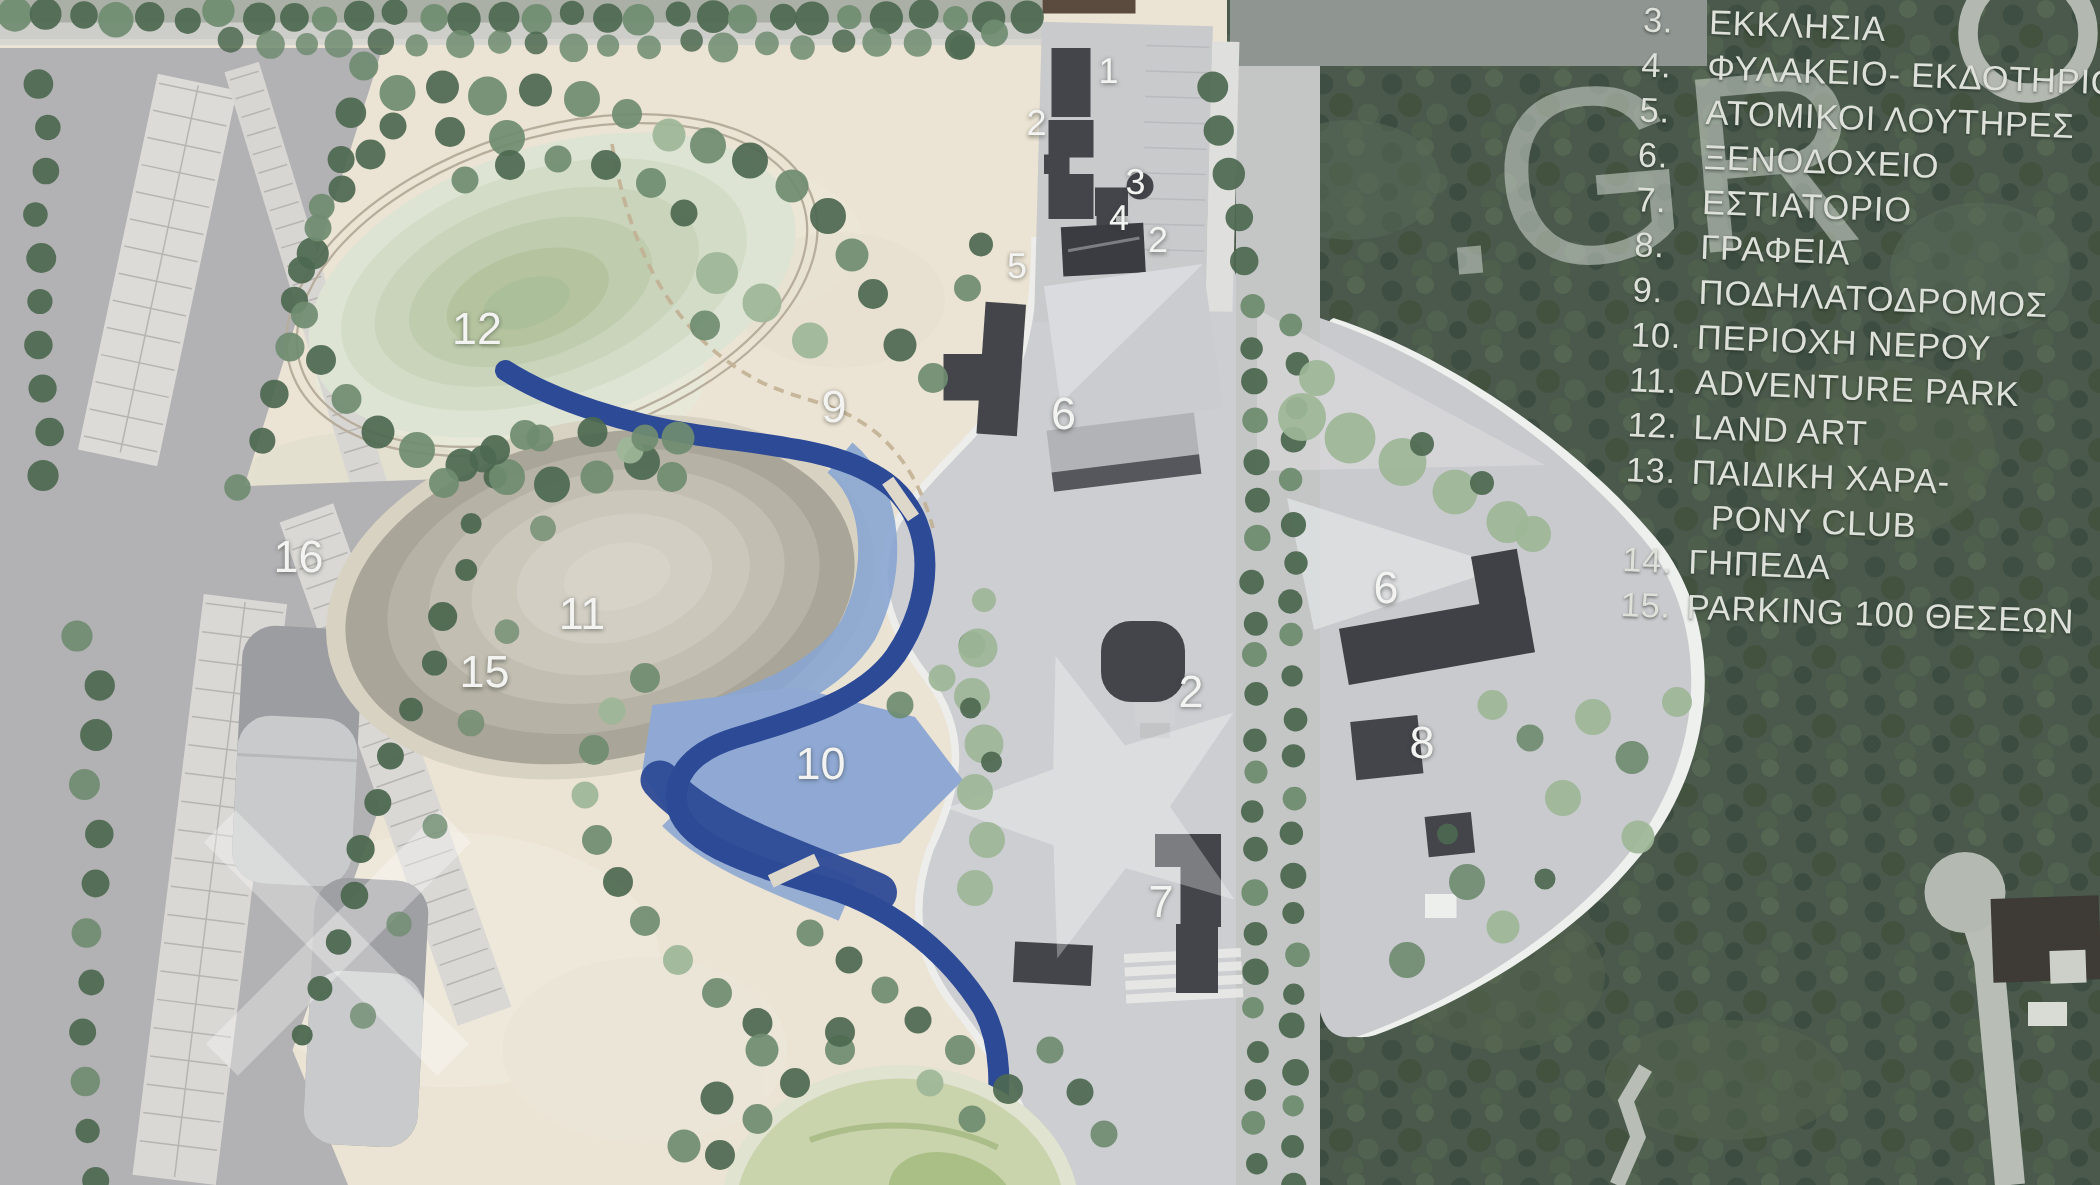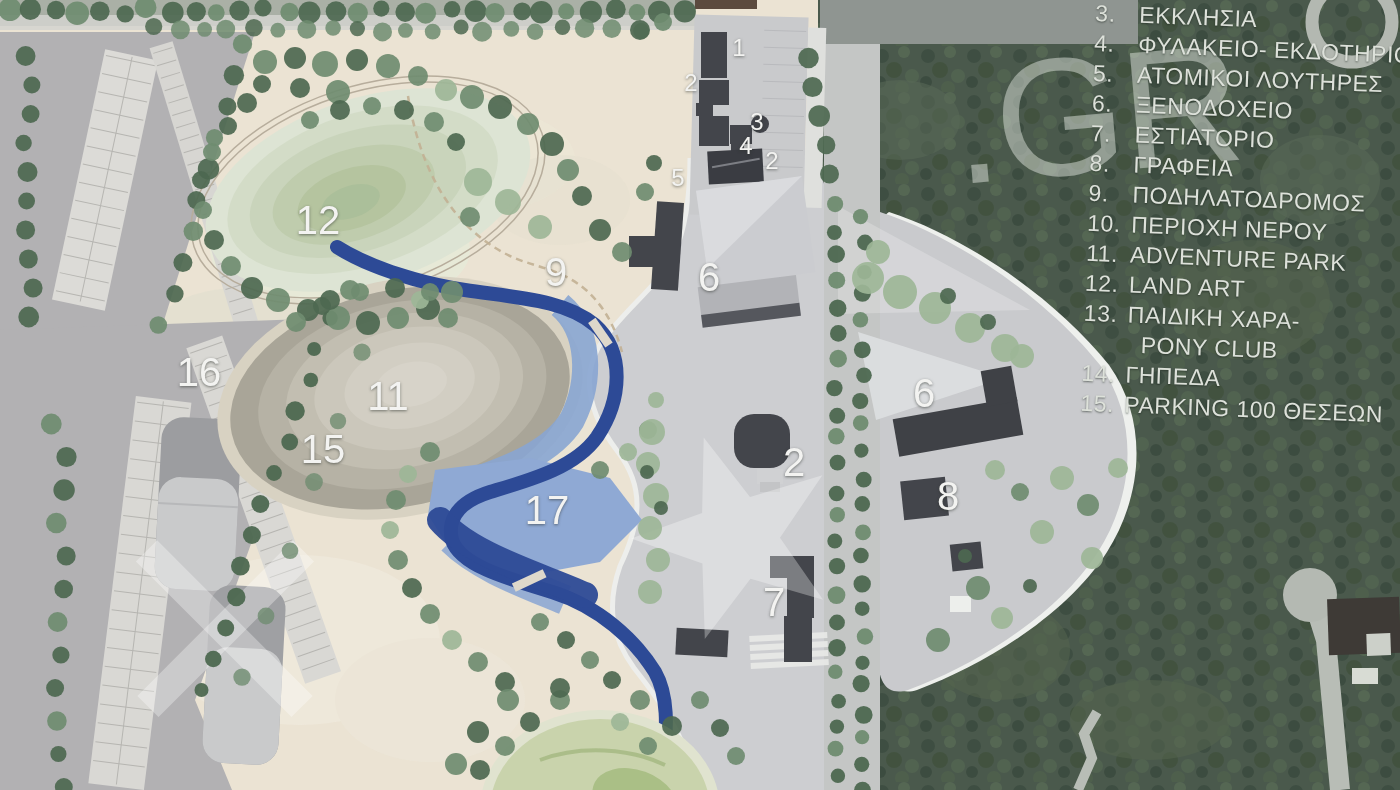--- a/index.html
+++ b/index.html
@@ -2,21 +2,21 @@
 <html><head>
 <meta charset="utf-8">
 <style>
   html,body{margin:0;padding:0;background:#1e1e1e;}
   #stage{position:relative;width:1400px;height:790px;overflow:hidden;
          font-family:"Liberation Sans",sans-serif;background:#ebe3d3;}
   #map-svg{position:absolute;left:0;top:0;}
   .map-label{position:absolute;transform:translate(-50%,-50%);color:#f3f3f1;
              text-shadow:0 1px 3px rgba(45,50,45,.6);white-space:nowrap;pointer-events:none;}
   .map-label.sm{font-size:24px;}
-  .map-label.lg{font-size:40px;}
+  .map-label.lg{font-size:30px;}
   #legend{position:absolute;left:1096px;top:-2px;width:308px;
           transform:rotate(2.2deg);transform-origin:0 0;
           color:#dde1da;font-size:23px;line-height:30px;
           text-shadow:0 1px 2px rgba(20,30,22,.55);letter-spacing:.5px;}
   .lrow{display:flex;}
   .lnum{width:44px;flex:0 0 auto;}
   .lrow.cont .llab{padding-left:14px;}
   .llab{white-space:nowrap;}
   #watermark-gr{position:absolute;left:952px;top:18px;font-size:168px;font-weight:400;
                 color:rgba(222,227,219,.5);transform:rotate(-5deg);letter-spacing:-4px;
@@ -600,27 +600,27 @@
 
 <div class="map-label sm" style="left:739px;top:48px">1</div>
 <div class="map-label sm" style="left:691px;top:83px">2</div>
 <div class="map-label sm" style="left:757px;top:122px">3</div>
 <div class="map-label sm" style="left:746px;top:146px">4</div>
 <div class="map-label sm" style="left:772px;top:161px">2</div>
 <div class="map-label sm" style="left:678px;top:178px">5</div>
 <div class="map-label lg" style="left:318px;top:220px">12</div>
 <div class="map-label lg" style="left:556px;top:272px">9</div>
 <div class="map-label lg" style="left:709px;top:277px">6</div>
-<div class="map-label lg" style="left:388px;top:396px">11</div>
+<div class="map-label lg" style="left:388px;top:410px">11</div>
 <div class="map-label lg" style="left:199px;top:372px">16</div>
 <div class="map-label lg" style="left:323px;top:449px">15</div>
 <div class="map-label lg" style="left:794px;top:462px">2</div>
 <div class="map-label lg" style="left:924px;top:393px">6</div>
 <div class="map-label lg" style="left:948px;top:496px">8</div>
-<div class="map-label lg" style="left:547px;top:510px">17</div>
+<div class="map-label lg" style="left:547px;top:510px">10</div>
 <div class="map-label lg" style="left:774px;top:602px">7</div>
 
 <div id="watermark-gr">.GR</div>
 
 <div id="legend">
   <div class="lrow">
         <span class="lnum">3.</span>
         <span class="llab">ΕΚΚΛΗΣΙΑ</span>
       </div>
   <div class="lrow">

